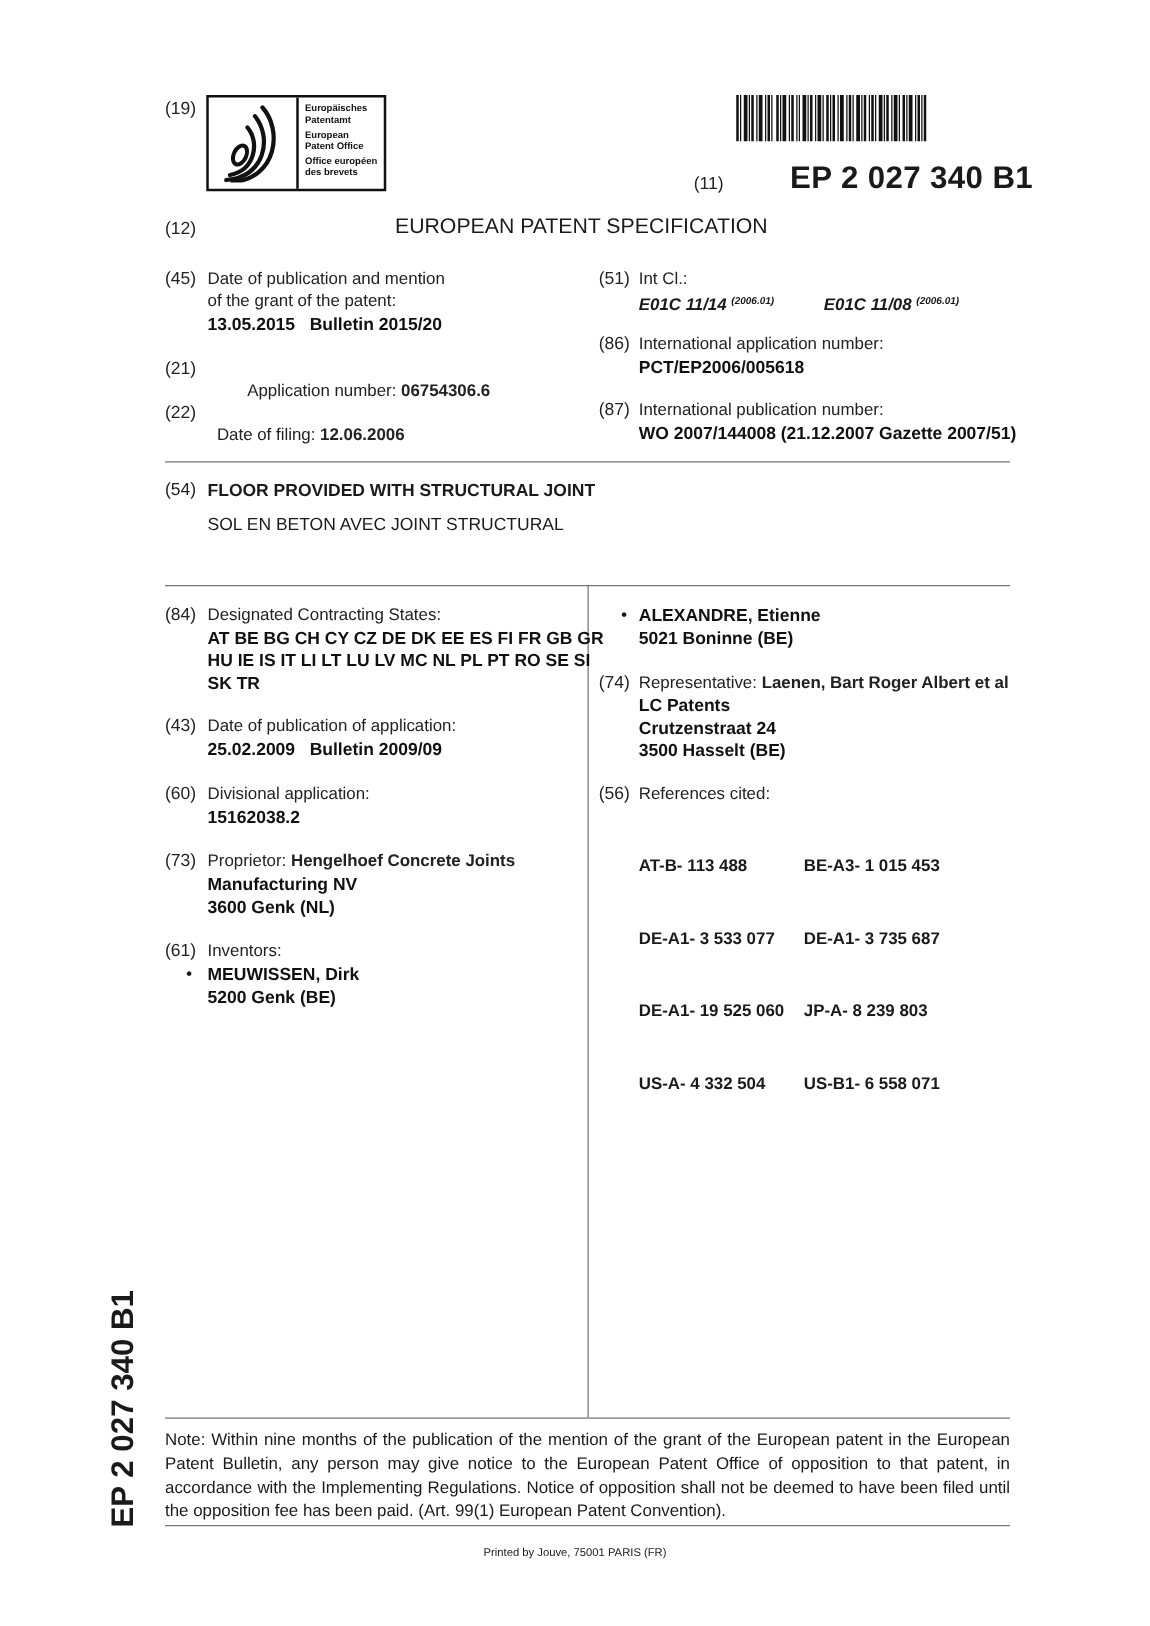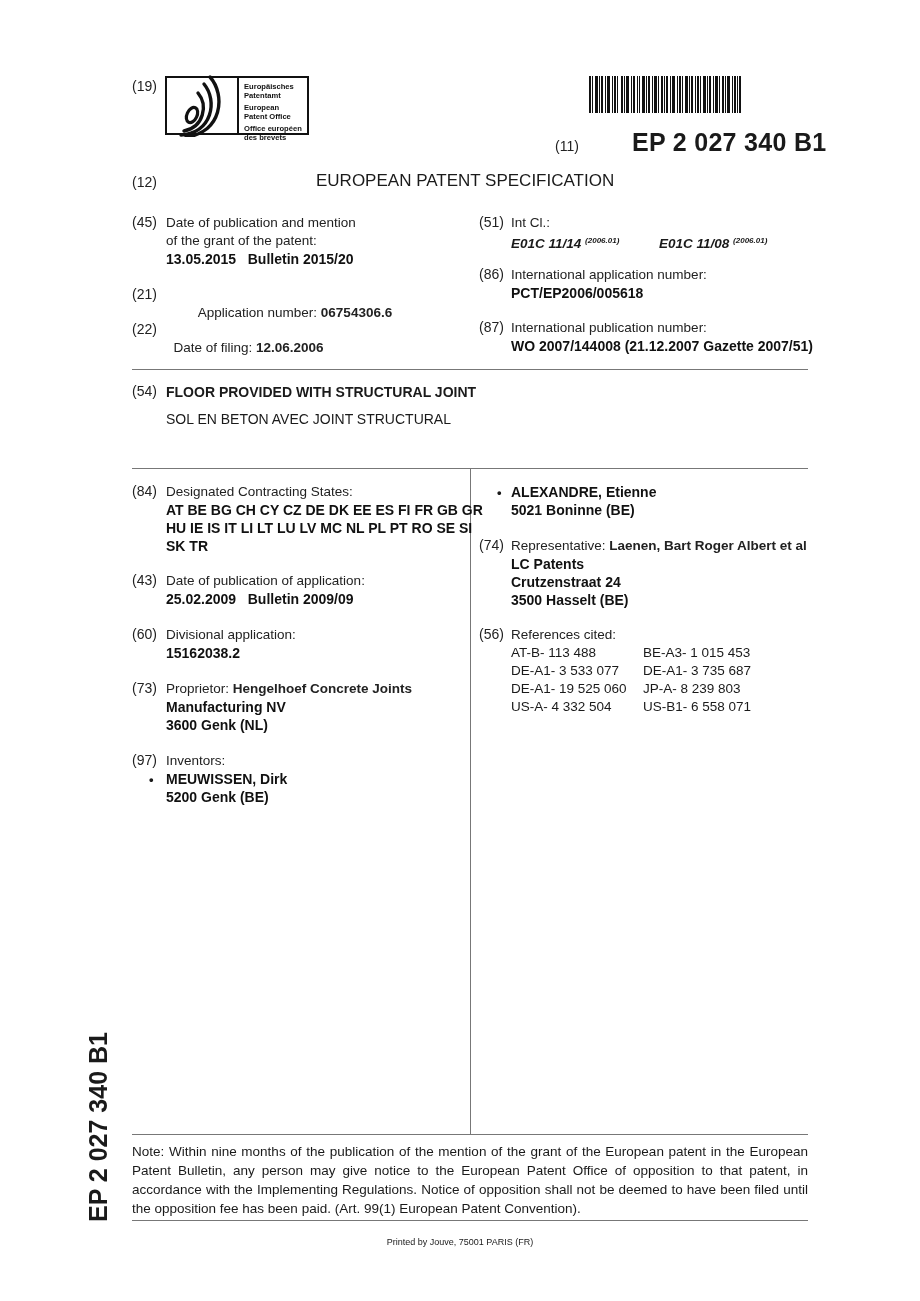--- a/index.html
+++ b/index.html
@@ -7,34 +7,34 @@
          font-family:"Liberation Sans", sans-serif; color:#1a1a1a; }
   .abs { position:absolute; }
   .code { font-size:14px; color:#222; }
   .lbl { font-size:13.5px; color:#222; line-height:18px; }
   .b { font-weight:bold; }
   .val { font-size:14px; font-weight:bold; line-height:18px; color:#111; }
   .hr { position:absolute; height:1px; background:#777; }
   .vr { position:absolute; width:1px; background:#777; }
 
   
-  .logo { left:165px; top:76px; width:144px; height:59px; border:2px solid #111; box-sizing:border-box; display:flex; }
+  .logo { left:165px; top:76px; width:144px; height:77px; border:2px solid #111; box-sizing:border-box; display:flex; }
   .logo .mark { width:70px; border-right:2px solid #111; display:flex; align-items:center; justify-content:center; }
   .logo .txt { padding:4px 0 0 5px; font-size:7.6px; line-height:9px; font-weight:bold; color:#111; }
   .logo .txt div { margin-bottom:0; }
   .logo .txt .g { margin-bottom:3px; }
 
   .barcode { left:589px; top:76px; width:218px; height:37px; display:flex; align-items:stretch; }
   .barcode span { display:block; background:#111; height:100%; }
 
   .pubno { left:632px; top:128px; font-size:25px; font-weight:bold; letter-spacing:0.3px; }
   .spec-title { left:316px; top:171px; font-size:17px; font-weight:normal; }
 
   .refgrid { display:grid; grid-template-columns:132px 140px; row-gap:0; }
-  .refgrid div { font-size:13.5px; font-weight:normal; line-height:18px; }
+  .refgrid div { font-size:13.5px; font-weight:bold; line-height:18px;margin-top:40px; }
 
   .note { left:132px; top:1142px; width:676px; font-size:13.5px; line-height:19px; text-align:justify; }
   .printed { left:0; width:920px; top:1237px; text-align:center; font-size:9px; }
   .side { left:84px; top:1222px; transform-origin:0 0; transform:rotate(-90deg); font-size:25px; font-weight:bold; white-space:nowrap; }
   sup.yr { font-size:8px; font-style:italic; font-weight:bold; vertical-align:5px; }
 </style>
 </head>
 <body>
 
 <div class="abs code" style="left:132px;top:78px;">(19)</div>
@@ -194,21 +194,21 @@
   <div class="val">15162038.2</div>
 </div>
 
 <div class="abs code" style="left:132px;top:680px;">(73)</div>
 <div class="abs" style="left:166px;top:680px;">
   <div class="lbl" style="white-space:pre"><span>Proprietor: </span><span class="b">Hengelhoef Concrete Joints</span></div>
   <div class="val">Manufacturing NV</div>
   <div class="val">3600 Genk (NL)</div>
 </div>
 
-<div class="abs code" style="left:132px;top:752px;">(97)</div>
+<div class="abs code" style="left:132px;top:752px;">(61)</div>
 <div class="abs" style="left:166px;top:752px;">
   <div class="lbl">Inventors:</div>
 </div>
 <div class="abs" style="left:149px;top:770px;"><span style="font-size:13px;font-weight:bold;">•</span></div>
 <div class="abs" style="left:166px;top:770px;">
   <div class="val">MEUWISSEN, Dirk</div>
   <div class="val">5200 Genk (BE)</div>
 </div>
 
 <div class="abs" style="left:497px;top:483px;"><span style="font-size:13px;font-weight:bold;">•</span></div>

